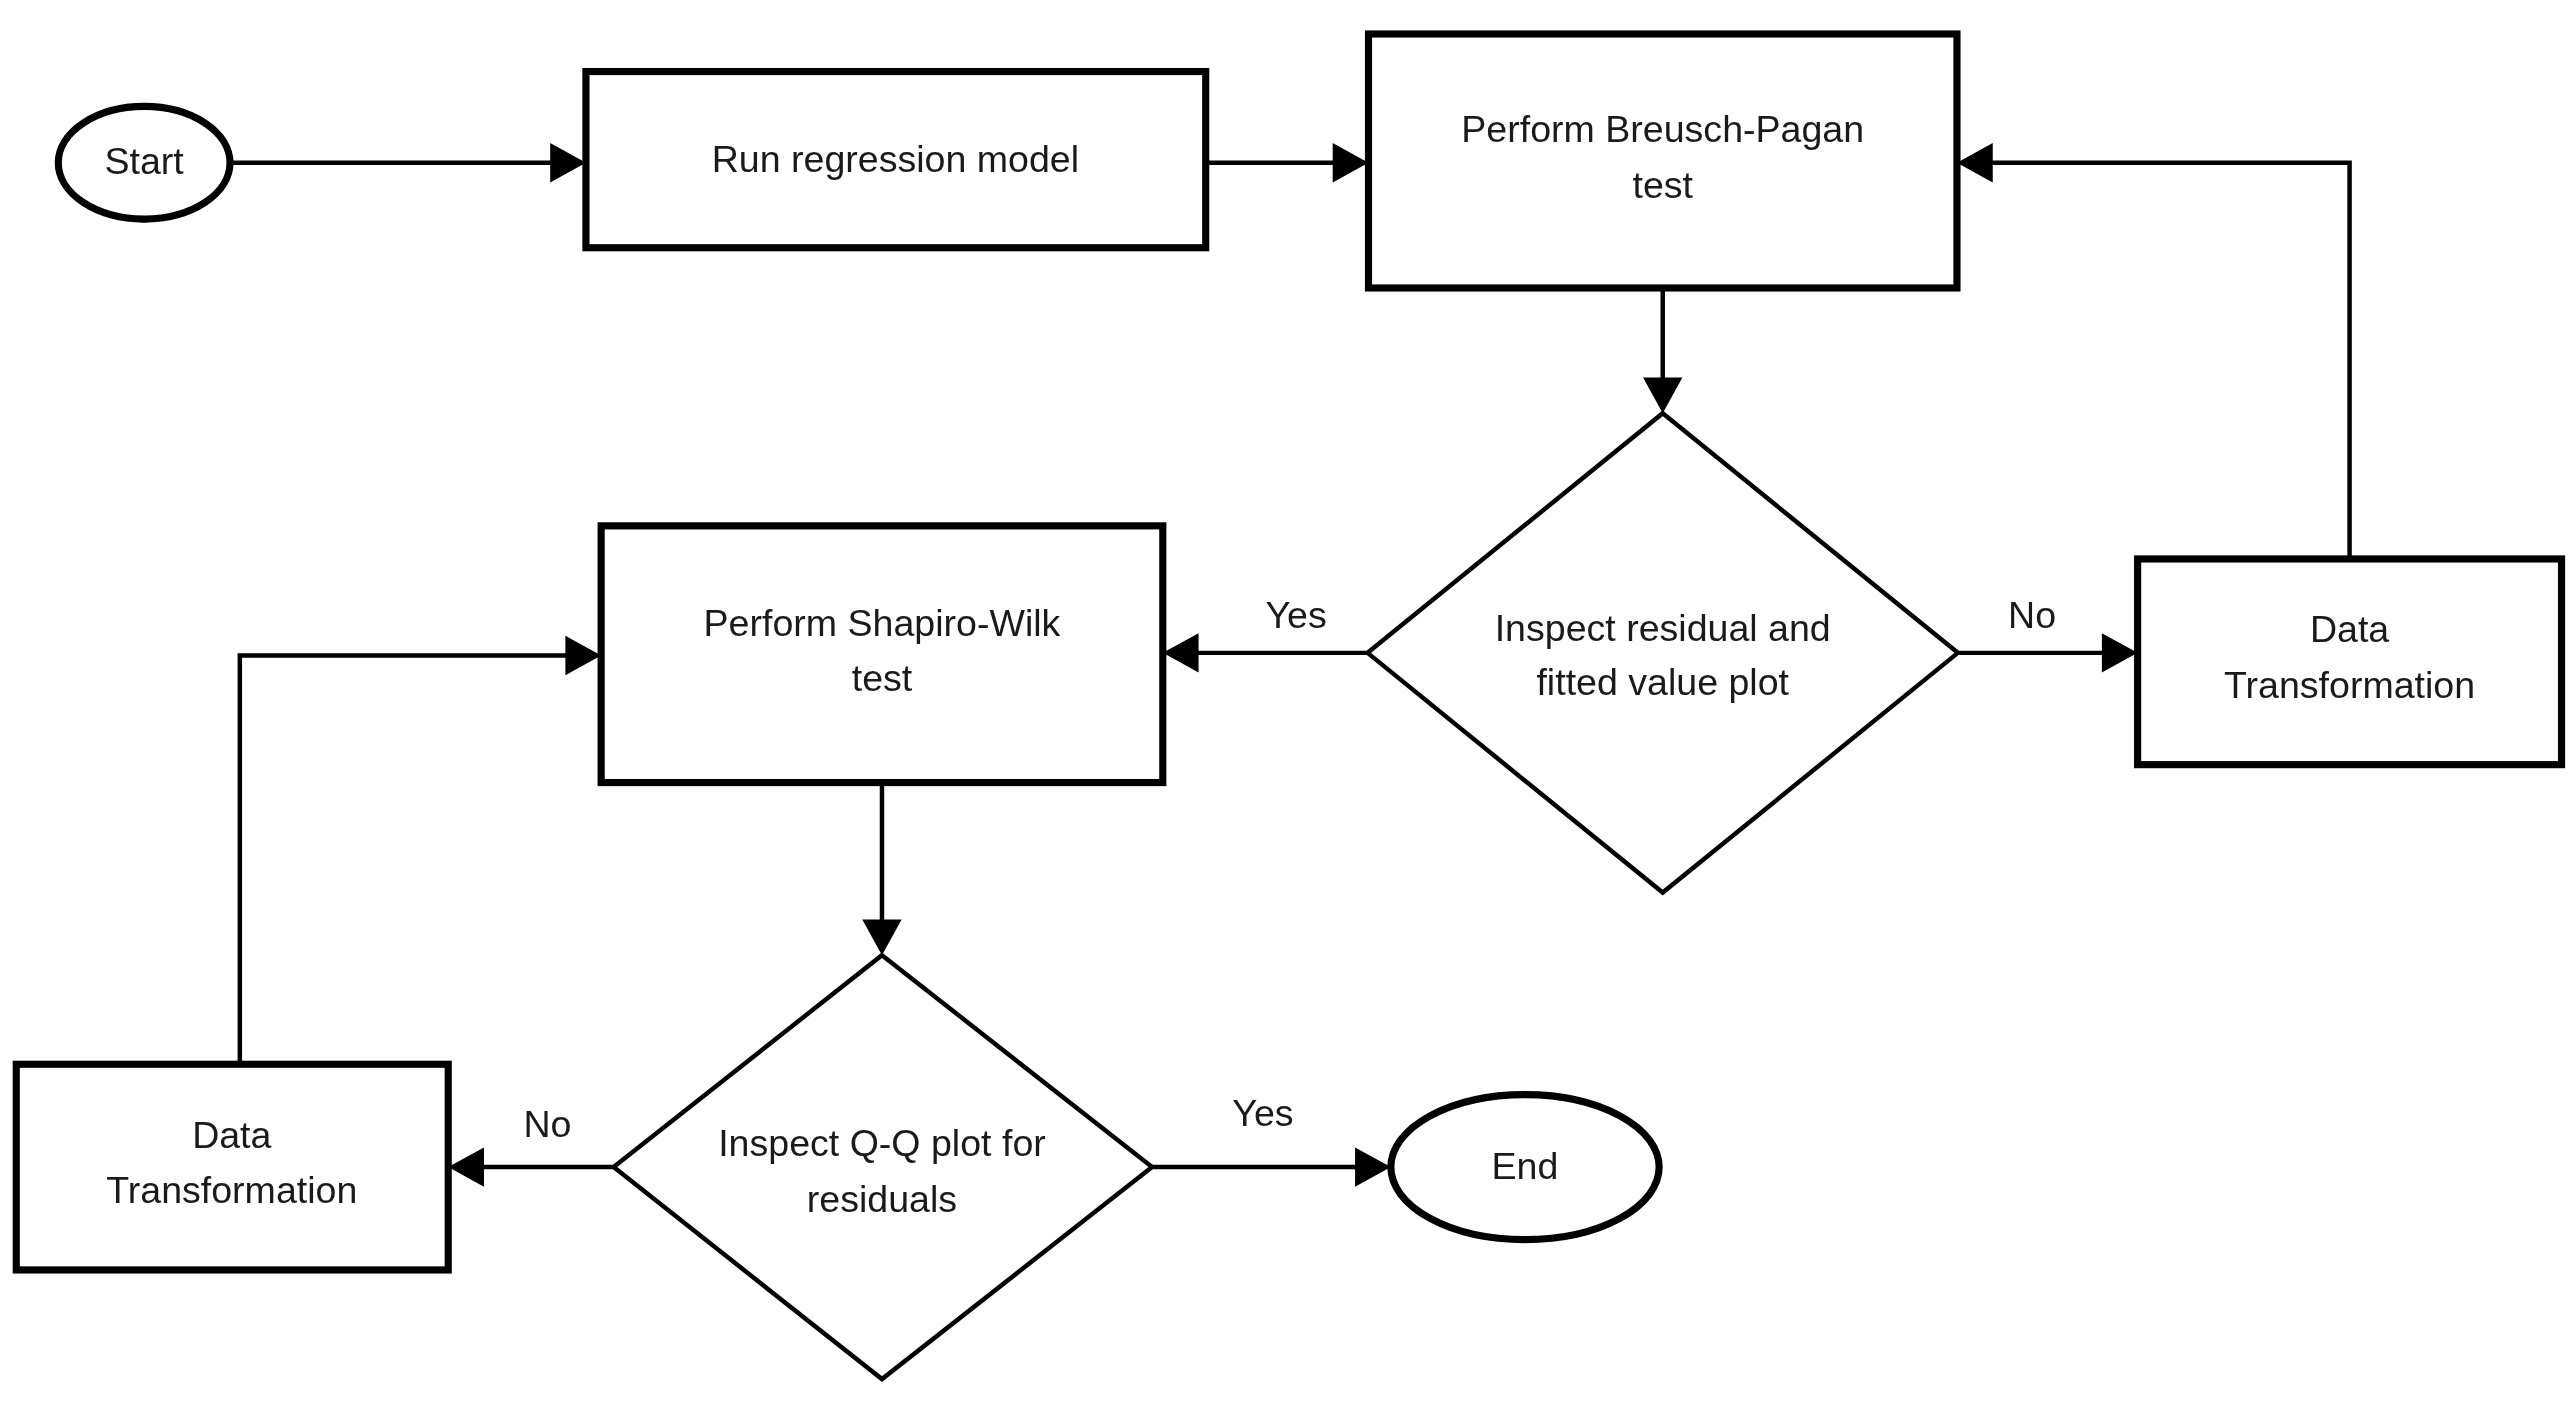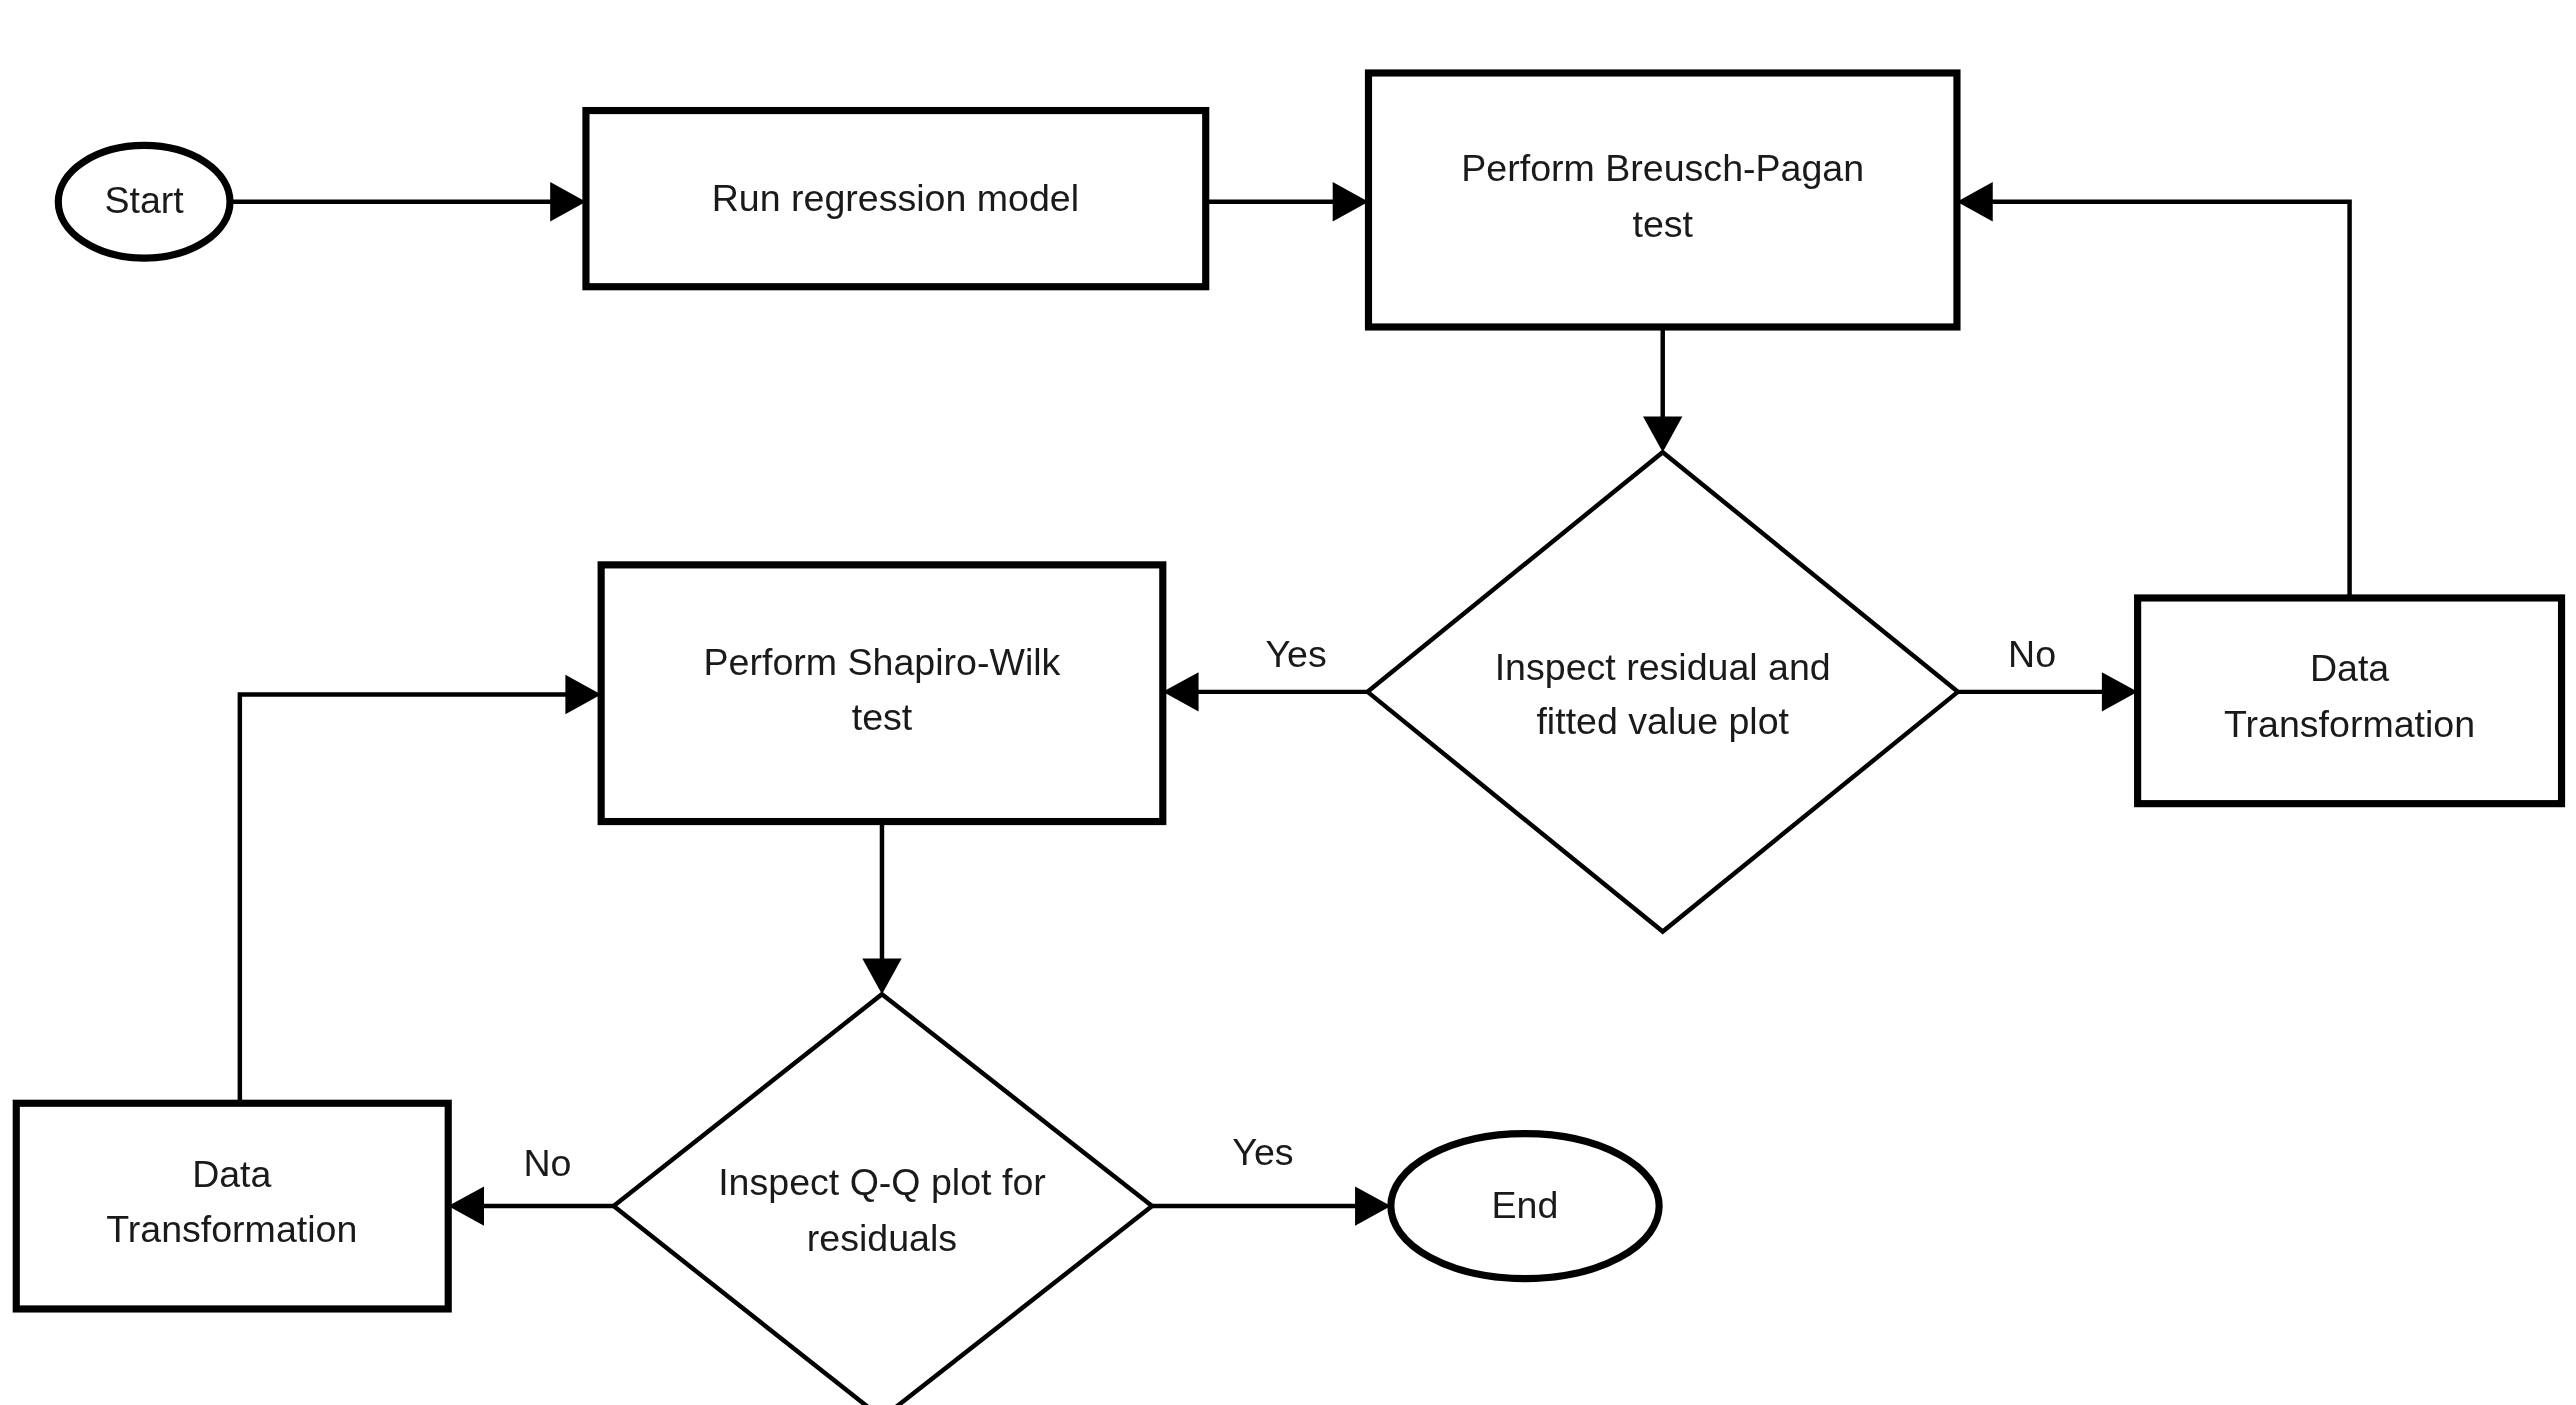--- a/index.html
+++ b/index.html
@@ -12,21 +12,20 @@
     width: 2576px;
     height: 1405px;
     overflow: hidden;
     font-family: "Liberation Sans", sans-serif;
   }
   #flowchart-root {
     position: relative;
     width: 2576px;
     height: 1112px;
     background: #ffffff;
-    margin-top: 39px;
   }
   svg#flow-svg {
     display: block;
     width: 2576px;
     height: 1405px;
     background: #ffffff;
   }
   .node-shape {
     fill: #ffffff;
     stroke: #000000;

